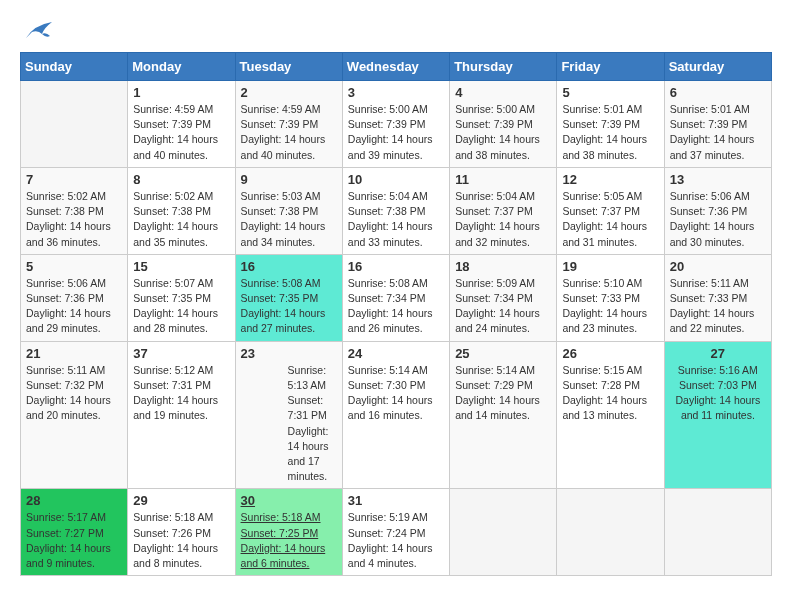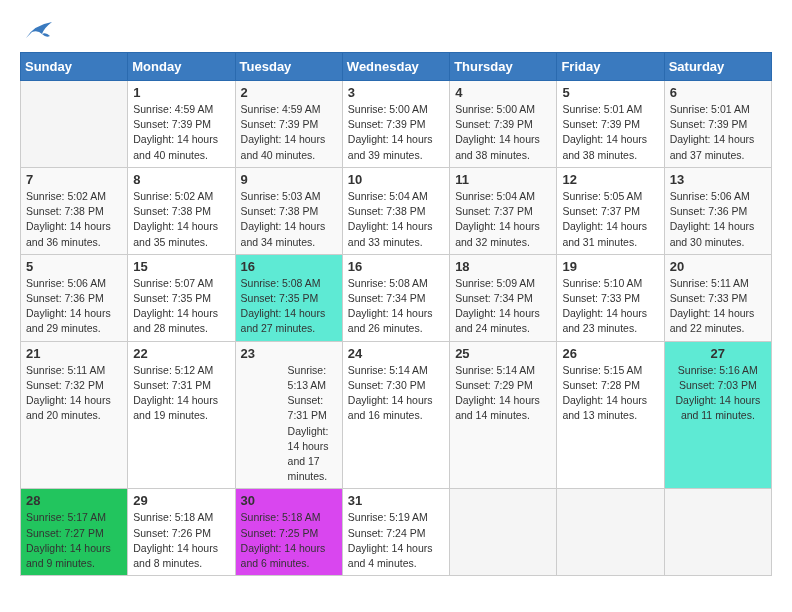--- a/index.html
+++ b/index.html
@@ -281,21 +281,21 @@
       </tr>
       <tr>
         <td style="background: rgb(249, 249, 249);">
           <span class="day-number">21</span>
           <div class="day-info" style="white-space: pre-line;">Sunrise: 5:11 AM
 Sunset: 7:32 PM
 Daylight: 14 hours
 and 20 minutes.</div>
         </td>
         <td style="background: rgb(255, 255, 255);">
-          <span class="day-number">22</span>
+          <span class="day-number">37</span>
           <div class="day-info" style="white-space: pre-line;">Sunrise: 5:12 AM
 Sunset: 7:31 PM
 Daylight: 14 hours
 and 19 minutes.</div>
         </td>
         <td style="background: rgb(249, 249, 249);">
           <span class="day-number">23</span>
           <div class="day-info" style="white-space: pre-line; margin-left: 47px;">Sunrise: 5:13 AM
 Sunset: 7:31 PM
 Daylight: 14 hours
@@ -338,21 +338,21 @@
 Daylight: 14 hours
 and 9 minutes.</div>
         </td>
         <td style="background: rgb(255, 255, 255);">
           <span class="day-number">29</span>
           <div class="day-info" style="white-space: pre-line;">Sunrise: 5:18 AM
 Sunset: 7:26 PM
 Daylight: 14 hours
 and 8 minutes.</div>
         </td>
-        <td style="background: #d946ef;">
+        <td style="background: #86efac; text-decoration: underline;">
           <span class="day-number">30</span>
           <div class="day-info" style="white-space: pre-line;">Sunrise: 5:18 AM
 Sunset: 7:25 PM
 Daylight: 14 hours
 and 6 minutes.</div>
         </td>
         <td style="background: rgb(255, 255, 255);">
           <span class="day-number">31</span>
           <div class="day-info" style="white-space: pre-line;">Sunrise: 5:19 AM
 Sunset: 7:24 PM

